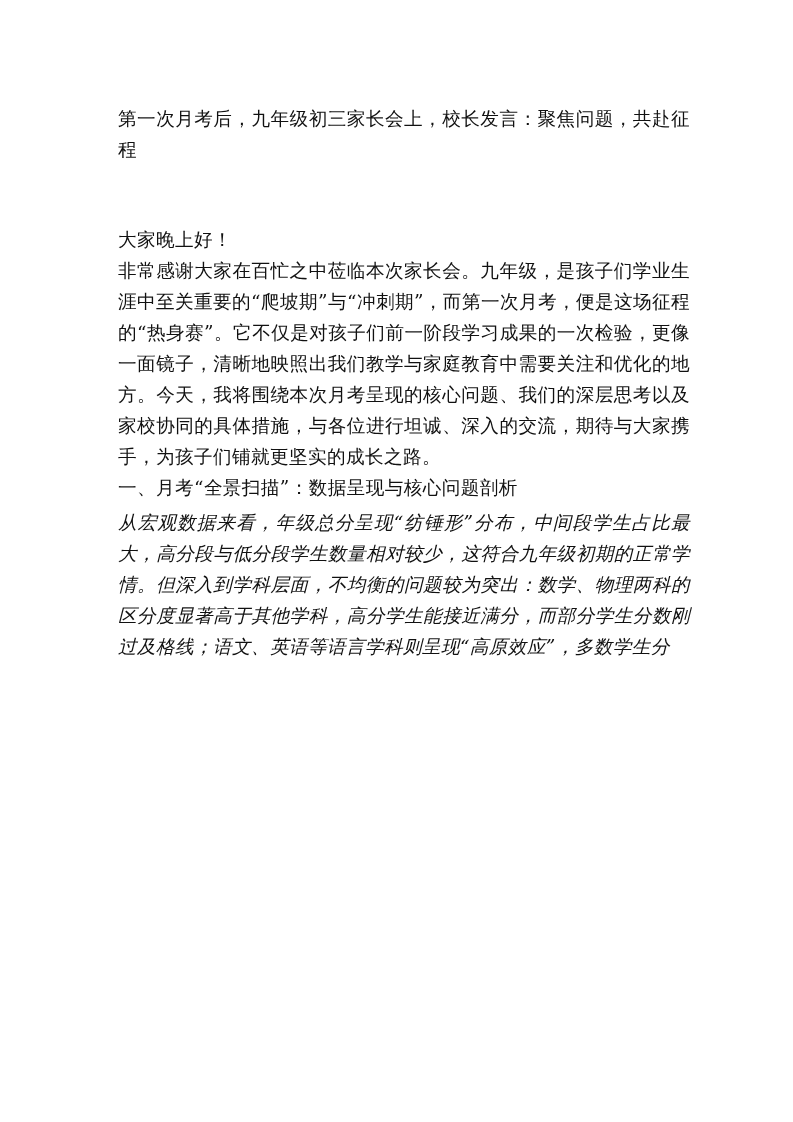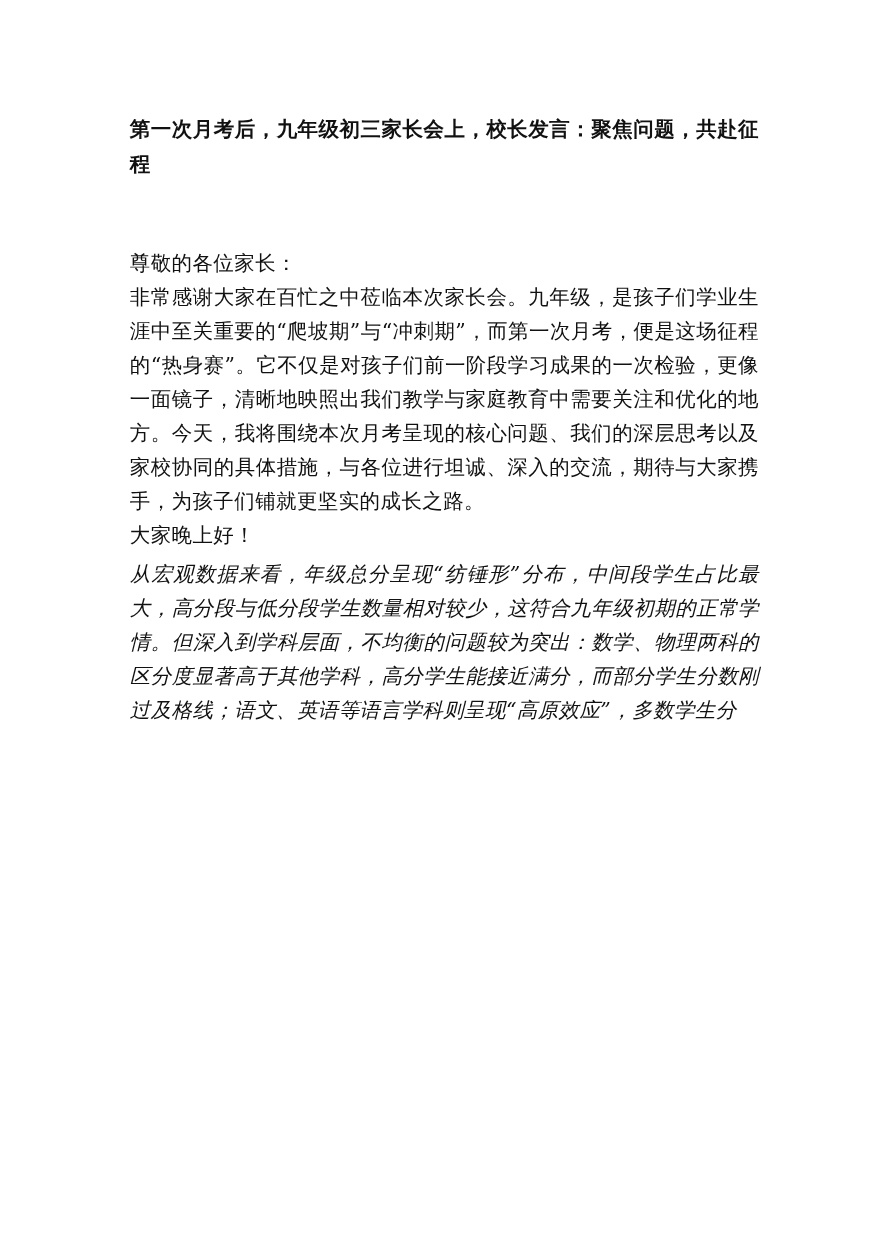--- a/index.html
+++ b/index.html
@@ -20,35 +20,35 @@
     width: 572px;
     color: #111111;
     font-family: "DejaVu Serif", "Liberation Serif", serif;
     font-size: 18.6px;
     line-height: 31px;
     letter-spacing: 0.4px;
     text-align: justify;
   }
   .title {
     margin: 0;
-    font-weight: bold;
+    font-weight: normal;
     font-size: 18.6px;
     line-height: 31px;
   }
   .gap {
     height: 59px;
   }
   p {
     margin: 0;
   }
   .spaced { margin-top: 4px; font-style: italic; }
 </style>
 </head>
 <body>
 
 <div class="page">
   <h1 class="title">第一次月考后，九年级初三家长会上，校长发言：聚焦问题，共赴征程</h1>
   <div class="gap"></div>
-  <p>尊敬的各位家长：</p>
+  <p>大家晚上好！</p>
   <p>非常感谢大家在百忙之中莅临本次家长会。九年级，是孩子们学业生涯中至关重要的“爬坡期”与“冲刺期”，而第一次月考，便是这场征程的“热身赛”。它不仅是对孩子们前一阶段学习成果的一次检验，更像一面镜子，清晰地映照出我们教学与家庭教育中需要关注和优化的地方。今天，我将围绕本次月考呈现的核心问题、我们的深层思考以及家校协同的具体措施，与各位进行坦诚、深入的交流，期待与大家携手，为孩子们铺就更坚实的成长之路。</p>
-  <p>大家晚上好！</p>
+  <p>一、月考“全景扫描”：数据呈现与核心问题剖析</p>
   <p class="spaced">从宏观数据来看，年级总分呈现“纺锤形”分布，中间段学生占比最大，高分段与低分段学生数量相对较少，这符合九年级初期的正常学情。但深入到学科层面，不均衡的问题较为突出：数学、物理两科的区分度显著高于其他学科，高分学生能接近满分，而部分学生分数刚过及格线；语文、英语等语言学科则呈现“高原效应”，多数学生分</p>
 </div>
 
 </body></html>

